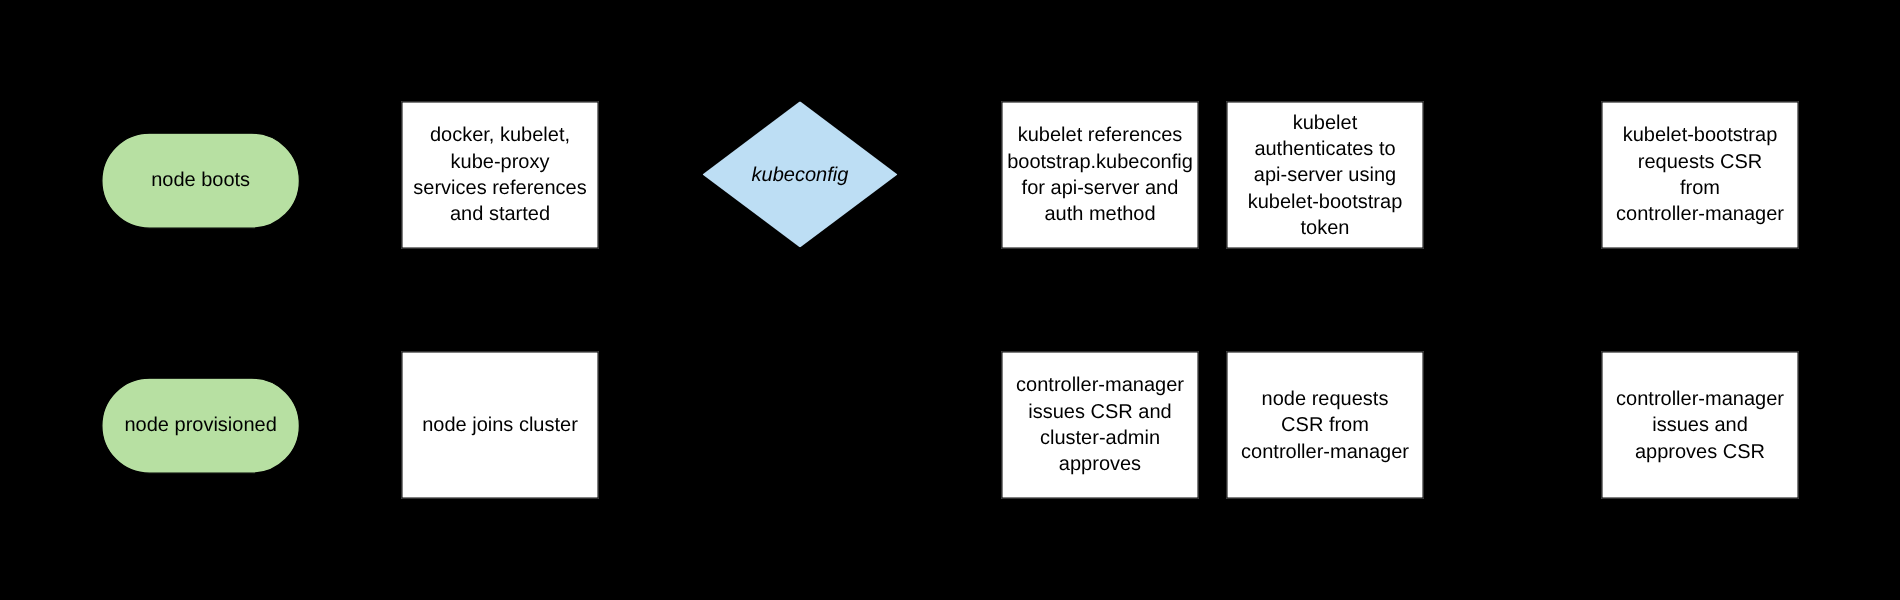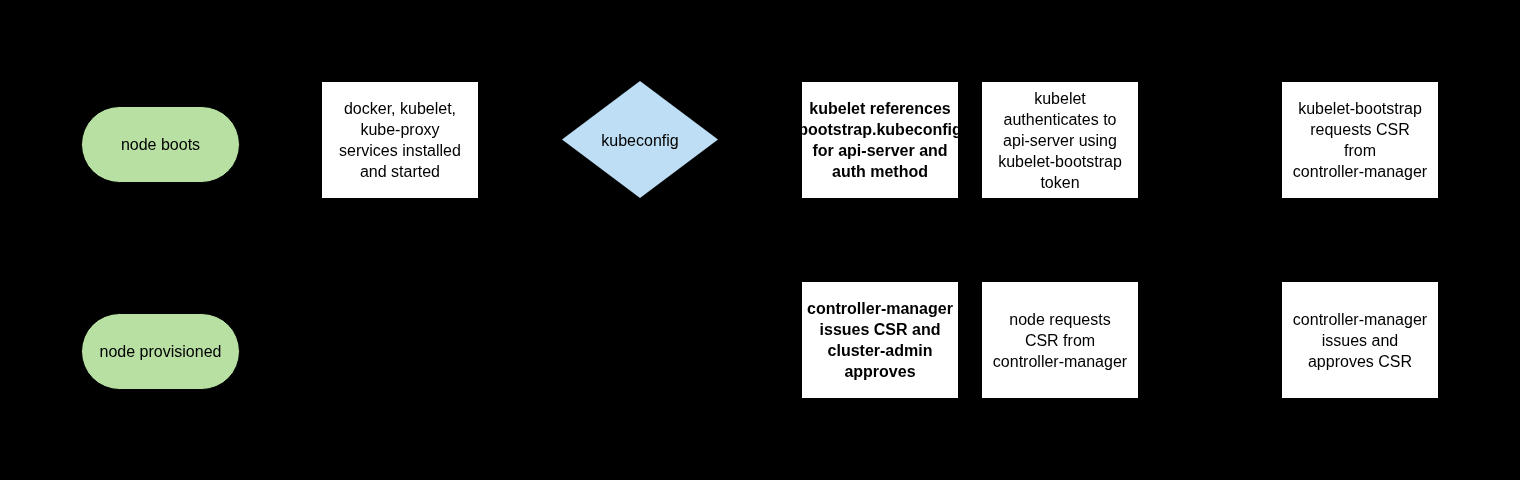--- a/index.html
+++ b/index.html
@@ -37,55 +37,56 @@
     width: 159px;
     height: 77px;
     background: var(--terminator-fill, #b7e0a2);
     border: 1px solid var(--border, #000);
     border-radius: 39px;
     box-sizing: border-box;
   }
   .decision {
     width: 158px;
     height: 118px;
+    font-style: italic;
   }
   .diamond-shape {
     position: absolute;
     left: 1px; top: 0;
     width: 156px;
     height: 117px;
     background: var(--decision-fill, #bddef4);
     clip-path: polygon(50% 0, 100% 50%, 50% 100%, 0 50%);
   }
   
   .c1 { left: 81px; }
   .c2 { left: 321px; }
   .c3 { left: 561px; }
-  .c4 { left: 801px; font-weight: bold; }
+  .c4 { left: 801px; }
   .c5 { left: 981px; }
   .c6 { left: 1281px; }
   
   .top-box  { top: 81px; }
   .top-pill { top: 106px; }
   .bot-box  { top: 281px; }
-  .bot-pill { top: 313px; align-items: center; }
+  .bot-pill { top: 302px; align-items: center; }
 </style>
 </head>
 <body>
 
 <div class="canvas">
 
   <div class="node terminator c1 top-pill">
     <span class="label">node boots</span>
   </div>
 
   <div class="node process c2 top-box">
     <span class="label">docker, kubelet,
 kube-proxy
-services installed
+services references
 and started</span>
   </div>
 
   <div class="node decision c3 top-box">
     <div class="diamond-shape"></div>
     <span class="label">kubeconfig</span>
   </div>
 
   <div class="node process c4 top-box">
     <span class="label">kubelet references
@@ -106,20 +107,23 @@
     <span class="label">kubelet-bootstrap
 requests CSR
 from
 controller-manager</span>
   </div>
 
   <div class="node terminator c1 bot-pill">
     <span class="label">node provisioned</span>
   </div>
 
+  <div class="node process c2 bot-box">
+    <span class="label">node joins cluster</span>
+  </div>
 
 
   <div class="node process c4 bot-box">
     <span class="label">controller-manager
 issues CSR and
 cluster-admin
 approves</span>
   </div>
 
   <div class="node process c5 bot-box">

